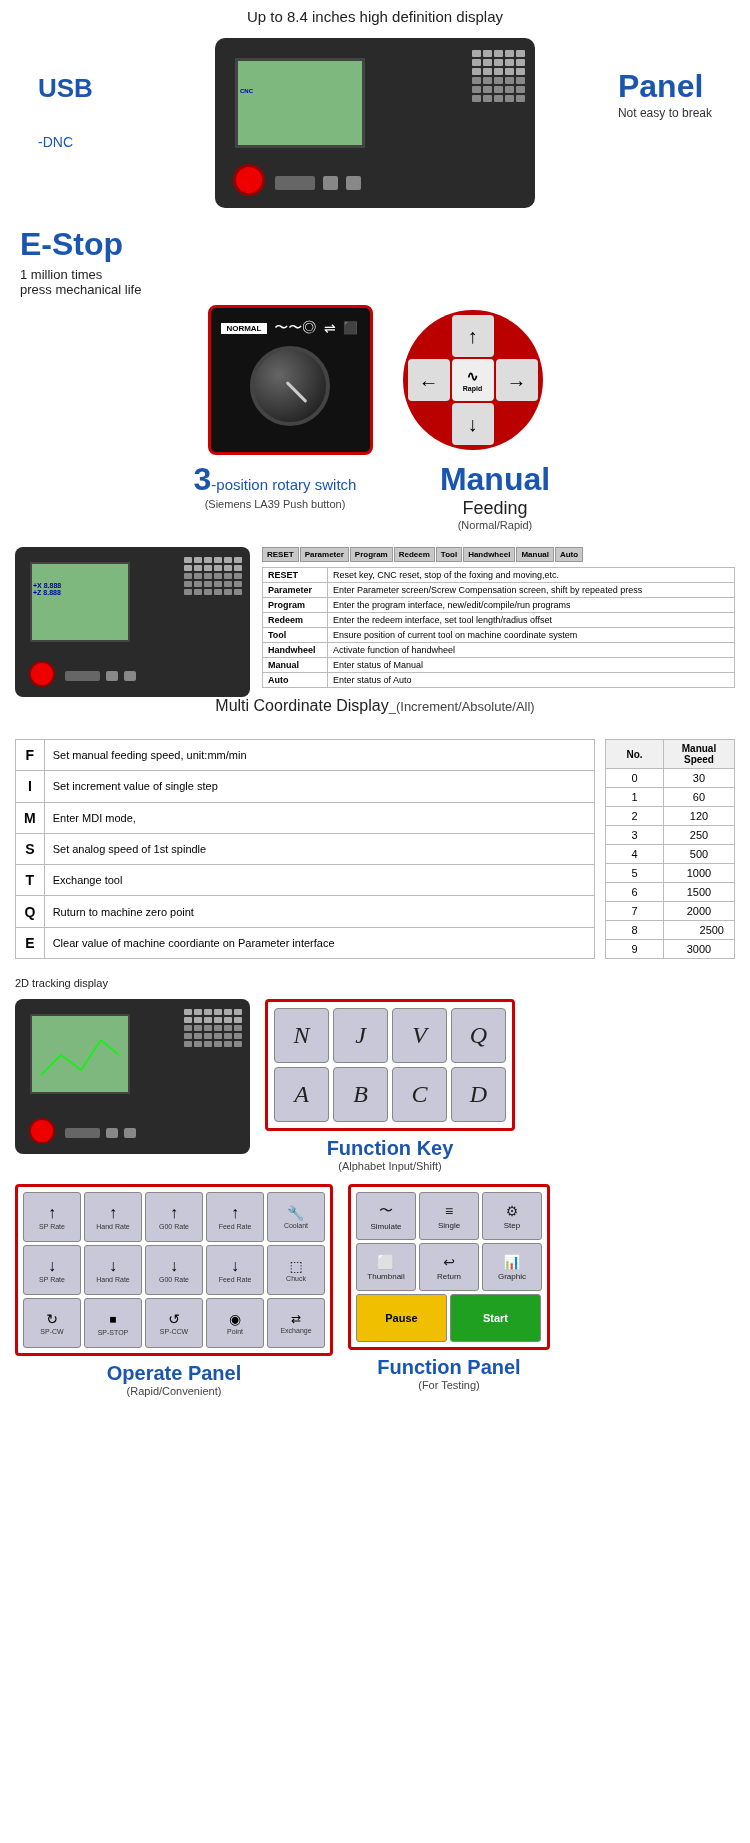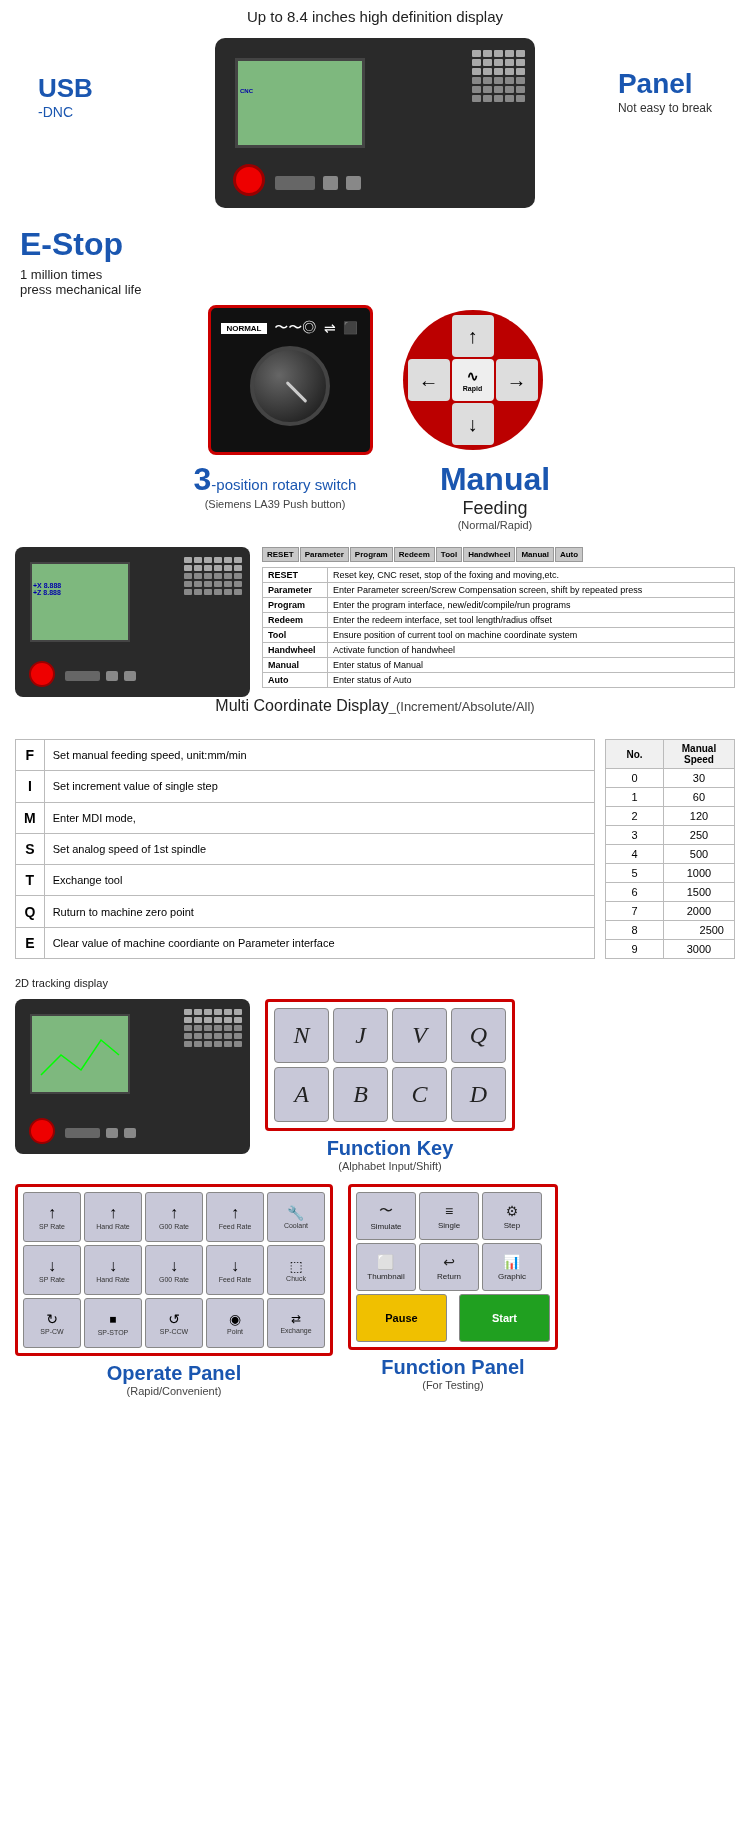--- a/index.html
+++ b/index.html
@@ -20,21 +20,21 @@
 
 <div class="section-wrapper">
   <div style="text-align:center; margin-bottom:8px;">
     <span style="font-size:15px; color:#222;">Up to 8.4 inches high definition display</span>
   </div>
 
   <div style="position:relative; display:flex; justify-content:center; align-items:center; min-height:180px;">
 
     <div style="position:absolute; left:18px; top:40px;">
       <span style="color:#1a56b0; font-size:26px; font-weight:bold; display:block;">USB</span>
-      <span style="color:#1a56b0; font-size:14px; display:block;">-DNC</span>
+      <span style="color:#1a56b0; font-size:14px; display:block;margin-top:30px;">-DNC</span>
     </div>
 
     <div style="background:#2a2a2a; border-radius:10px; width:320px; height:170px; position:relative; overflow:hidden;">
 
       <div style="background:#7eb87e; width:130px; height:90px; border:3px solid #444; position:absolute; left:20px; top:20px;"></div>
 
       <div style="position:absolute; left:25px; top:50px; color:#00a; font-size:6px; font-weight:bold;">CNC</div>
 
       <div style="position:absolute; right:10px; top:12px; display:flex; flex-direction:column; gap:2px;">
         <div style="display:flex; gap:2px;">
@@ -85,21 +85,21 @@
 
       <div style="position:absolute; bottom:18px; left:60px; display:flex; gap:8px;">
         <div style="width:40px; height:14px; background:#666; border-radius:2px;"></div>
         <div style="width:15px; height:14px; background:#888; border-radius:2px;"></div>
         <div style="width:15px; height:14px; background:#888; border-radius:2px;"></div>
       </div>
 
     </div>
 
     <div style="position:absolute; right:18px; top:35px;">
-      <span style="color:#1a56b0; font-size:28px; font-weight:bold; display:block;">Panel</span>
+      <span style="color:#1a56b0; font-size:32px; font-weight:bold; display:block;">Panel</span>
       <span style="font-size:12px; color:#333;">Not easy to break</span>
     </div>
   </div>
 </div>
 
 <div style="padding: 5px 20px 10px 20px;">
 
   <div style="display:flex; align-items:flex-start; gap:15px;">
     <div style="width:180px;">
       <span style="color:#1a56b0; font-size:32px; font-weight:bold;">E-Stop</span>
@@ -555,21 +555,21 @@
           <div style="width:60px; height:48px; background:#c8c8d8; border:1px solid #888; border-radius:3px; display:flex; flex-direction:column; align-items:center; justify-content:center; font-size:8px; color:#222; text-align:center; gap:2px;">
             <span style="font-size:14px;">↩</span>
             <span>Return</span>
           </div>
           <div style="width:60px; height:48px; background:#c8c8d8; border:1px solid #888; border-radius:3px; display:flex; flex-direction:column; align-items:center; justify-content:center; font-size:8px; color:#222; text-align:center; gap:2px;">
             <span style="font-size:14px;">📊</span>
             <span>Graphic</span>
           </div>
         </div>
 
-        <div style="display:flex; gap:12px;justify-content:center;">
+        <div style="display:flex; gap:3px;">
           <div style="width:91px; height:48px; background:#f0c000; border:1px solid #888; border-radius:3px; display:flex; align-items:center; justify-content:center; font-size:11px; font-weight:bold; color:#000;">Pause</div>
           <div style="width:91px; height:48px; background:#20a020; border:1px solid #888; border-radius:3px; display:flex; align-items:center; justify-content:center; font-size:11px; font-weight:bold; color:#fff;">Start</div>
         </div>
       </div>
       <div style="text-align:center; margin-top:6px;">
         <div style="color:#1a56b0; font-size:20px; font-weight:bold;">Function Panel</div>
         <div style="font-size:11px; color:#444;">(For Testing)</div>
       </div>
     </div>
   </div>

